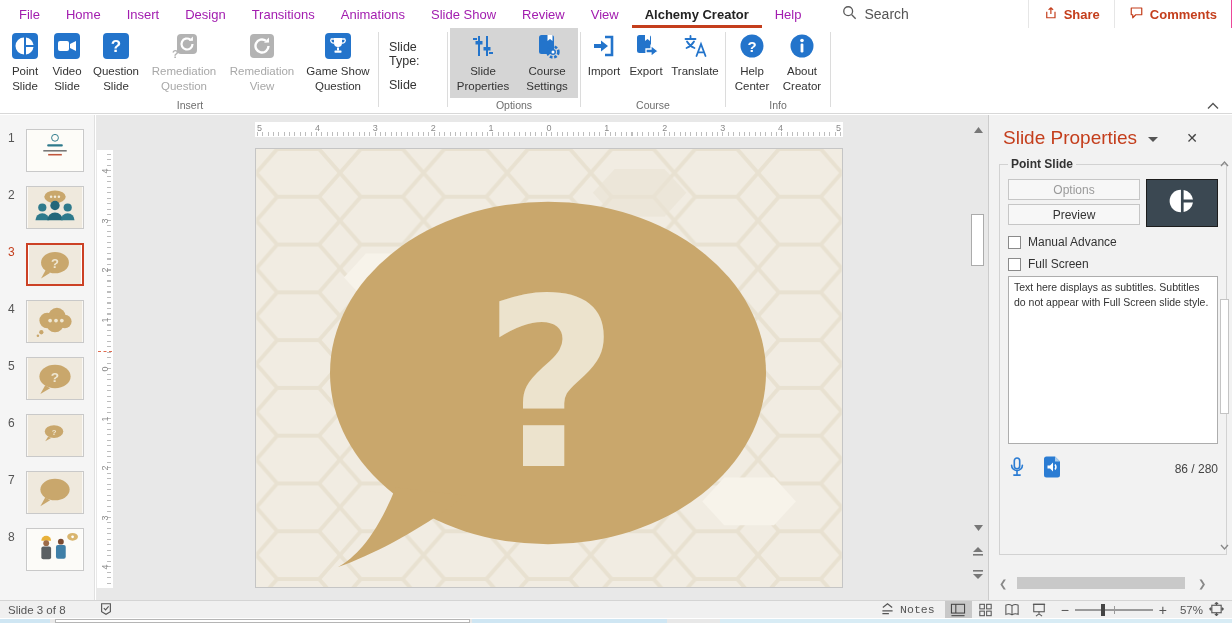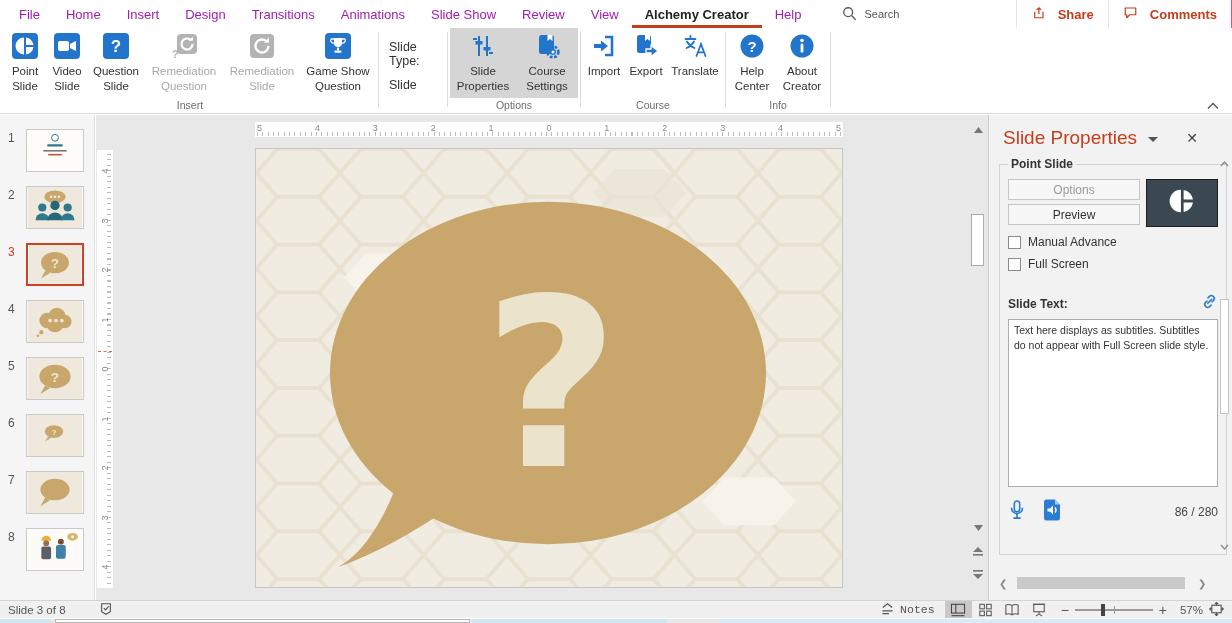--- a/index.html
+++ b/index.html
@@ -3,23 +3,23 @@
 <meta charset="utf-8">
 <style>
   * { margin:0; padding:0; box-sizing:border-box; }
   html,body { width:1232px; height:623px; overflow:hidden; font-family:"Liberation Sans",sans-serif; background:#fff; position:relative; }
 
   
   .menubar { position:absolute; left:0; top:0; width:1232px; height:28px; background:#fff; display:flex; align-items:center; }
   .menu-left { display:flex; align-items:center; height:100%; padding-left:6px; }
   .menu-item { font-size:13px; color:#a21caf; padding:0 13px; height:100%; display:flex; align-items:center; cursor:default; }
   .menu-item.active { color:#222; font-weight:bold; border-bottom:3px solid #c43e1c; padding-top:3px; }
-  .menu-search { display:flex; align-items:center; gap:7px; margin-left:28px; color:#555; font-size:11px; }
+  .menu-search { display:flex; align-items:center; gap:7px; margin-left:28px; color:#555; font-size:14px; }
   .menu-right { margin-left:auto; display:flex; align-items:stretch; height:100%; }
-  .mr-btn { display:flex; align-items:center; gap:12px; color:#c43e1c; font-size:13px; font-weight:bold; padding:0 14px; border-left:1px solid #e6e6e6; }
+  .mr-btn { display:flex; align-items:center; gap:6px; color:#c43e1c; font-size:13px; font-weight:bold; padding:0 14px; border-left:1px solid #e6e6e6; }
   .mr-btn:last-child { border-right:1px solid #ec4899; }
 
   
   .ribbon { position:absolute; left:0; top:28px; width:1232px; height:86px; background:#fff; border-bottom:1px solid #d8d8d8; display:flex; align-items:stretch; padding-left:4px; }
   .rgroup { position:relative; display:flex; align-items:flex-start; padding-bottom:15px; }
   .rgroup-label { position:absolute; bottom:2px; left:0; right:0; text-align:center; font-size:10.5px; color:#6e6e6e; }
   .rdivider { width:1px; background:#dcdcdc; margin:4px 2px 6px 2px; }
   .rbtn { display:flex; flex-direction:column; align-items:center; padding-top:5px; height:70px; }
   .rbtn .ricon { width:26px; height:26px; display:block; }
   .rlabel { margin-top:5px; font-size:11.5px; line-height:1.3; color:#333; text-align:center; }
@@ -176,21 +176,21 @@
             <text x="1" y="25" font-size="11" font-weight="bold" fill="#b3b3b3" font-family="Liberation Sans,sans-serif">?</text>
           </svg></span>
       <span class="rlabel">Remediation Question</span>
     </div>
     <div class="rbtn disabled" style="width:76px">
       <span class="ricon"><svg viewBox="0 0 26 26">
             <rect x="1" y="1" width="24" height="24" rx="4" fill="#b3b3b3"></rect>
             <path d="M19.5 13 a6.5 6.5 0 1 1 -2.6-5.2" fill="none" stroke="#fff" stroke-width="2.4"></path>
             <path d="M19.9 4.5 l0.2 5 -5 0.2 Z" fill="#fff"></path>
           </svg></span>
-      <span class="rlabel">Remediation Slide</span>
+      <span class="rlabel">Remediation View</span>
     </div>
     <div class="rbtn" style="width:76px">
       <span class="ricon"><svg viewBox="0 0 26 26">
             <rect width="26" height="26" rx="4" fill="#2374cb"></rect>
             <path d="M9 5 h8 v5 a4 4 0 0 1 -8 0 Z" fill="#fff"></path>
             <path d="M9 6 H6.2 a2.6 2.6 0 0 0 2.8 4" fill="none" stroke="#fff" stroke-width="1.3"></path>
             <path d="M17 6 h2.8 a2.6 2.6 0 0 1 -2.8 4" fill="none" stroke="#fff" stroke-width="1.3"></path>
             <rect x="12" y="14.5" width="2" height="3" fill="#fff"></rect>
             <rect x="9.5" y="17.5" width="7" height="2.2" rx="0.6" fill="#fff"></rect>
           </svg></span>
@@ -498,30 +498,20 @@
       </div>
     </div>
     <div class="pp-check-row">
       <span class="pp-checkbox"></span>
       <span>Manual Advance</span>
     </div>
     <div class="pp-check-row">
       <span class="pp-checkbox"></span>
       <span>Full Screen</span>
     </div>
-    <div class="pp-text-row">
-      <span class="pp-text-label">Slide Text:</span>
-      <span><svg width="17" height="17" viewBox="0 0 20 20">
-            <g fill="none" stroke="#2b7cd3" stroke-width="1.9" stroke-linecap="round">
-              <path d="M8 12 L12.5 7.5"></path>
-              <path d="M7 9.5 L5.3 11.2 a3.4 3.4 0 0 0 4.8 4.8 L11.8 14.3"></path>
-              <path d="M13 10.5 L14.7 8.8 a3.4 3.4 0 0 0 -4.8-4.8 L8.2 5.7"></path>
-            </g>
-          </svg></span>
-    </div>
     <textarea class="pp-textarea" style="">Text here displays as subtitles. Subtitles do not appear with Full Screen slide style.</textarea>
     <div class="pp-audio-row">
       <span><svg width="18" height="22" viewBox="0 0 20 24">
             <g fill="none" stroke="#2b7cd3" stroke-width="1.8" stroke-linecap="round">
               <rect x="7" y="2" width="6" height="12" rx="3"></rect>
               <path d="M4 10 a6 6 0 0 0 12 0"></path>
               <path d="M10 16 v4 M6.5 21 h7"></path>
             </g>
           </svg></span>
       <span><svg width="20" height="22" viewBox="0 0 20 22">

